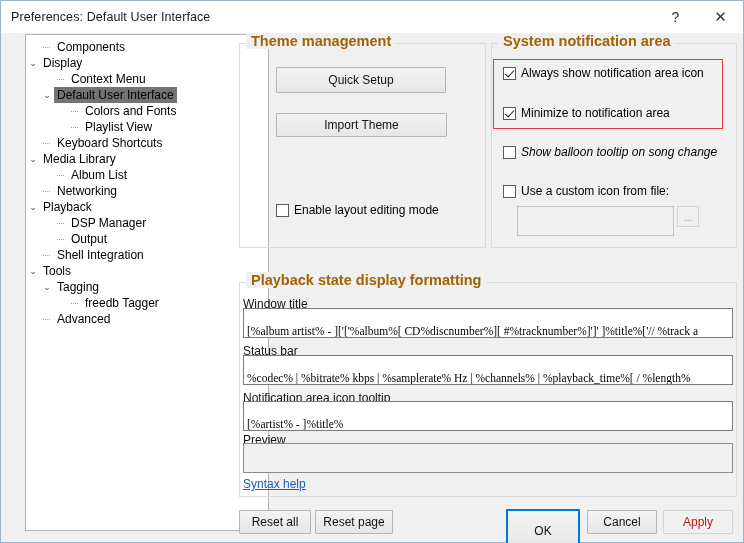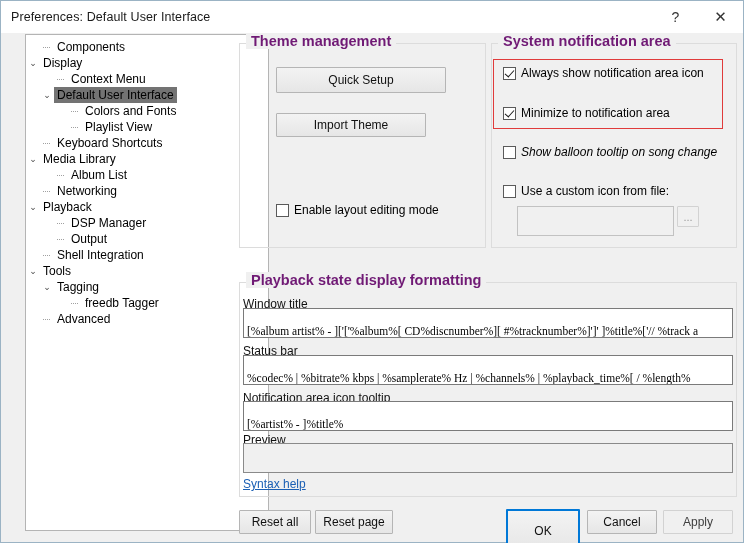--- a/index.html
+++ b/index.html
@@ -37,39 +37,39 @@
     content:"";position:absolute;left:3px;top:50%;width:7px;border-top:1px dotted #a0a0a0;
   }
   .tnode .lbl{padding:0 3px;}
   .tnode.sel .lbl{background:#737373;}
   .tnode .ind{display:inline-block;flex:0 0 auto;}
 
   
   .group{position:absolute;box-sizing:border-box;border:1px solid #dcdcdc;background:transparent;}
   .group > .gtitle{
     position:absolute;top:-11px;left:6px;background:#f0f0f0;padding:0 5px;
-    font-size:14.5px;font-weight:bold;color:#701a75;
+    font-size:14.5px;font-weight:bold;color:#a16207;
   }
   #grp-theme{left:238px;top:42px;width:247px;height:205px;}
   #grp-notif{left:490px;top:42px;width:246px;height:205px;}
   #grp-fmt{left:238px;top:281px;width:498px;height:215px;}
 
   
   .btn{
     background:linear-gradient(#f3f3f3,#e6e6e6);
     border:1px solid #b5b5b5;border-radius:1px;
     font-family:"Liberation Sans",sans-serif;font-size:12px;color:#111;
     display:flex;align-items:center;justify-content:center;box-sizing:border-box;
     position:absolute;
   }
-  .btn.disabled{color:#404040;background:#f0f0f0;border-color:#d2d2d2;}
+  .btn.disabled{color:#b91c1c;background:#f0f0f0;border-color:#d2d2d2;}
   .btn.default{border:2px solid #0078d7;}
 
   #btn-quick{left:275px;top:66px;width:170px;height:26px;}
-  #btn-import{left:275px;top:112px;width:150px;height:24px;}
+  #btn-import{left:275px;top:112px;width:171px;height:24px;}
   #btn-export{left:275px;top:158px;width:170px;height:24px;}
 
   
   .cb{position:absolute;display:flex;align-items:flex-start;font-size:12px;white-space:nowrap;}
   .cb .box{
     width:13px;height:13px;border:1px solid #5a5a5a;background:#fff;box-sizing:border-box;
     margin-right:5px;flex:0 0 13px;position:relative;
   }
   .cb.checked .box:after{
     content:"";position:absolute;left:3px;top:0px;width:4px;height:8px;

